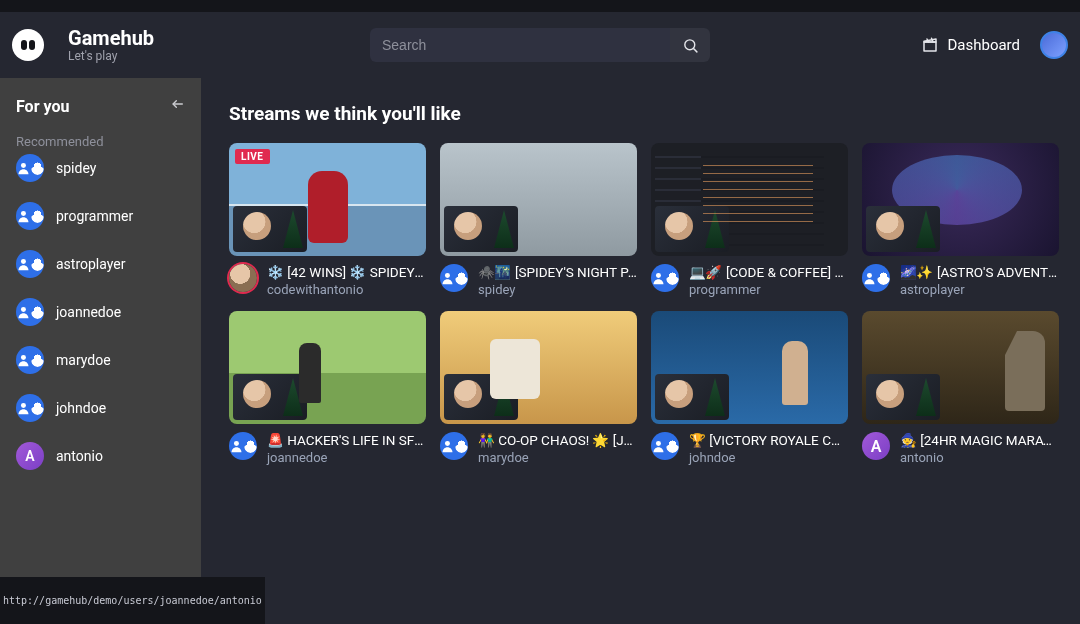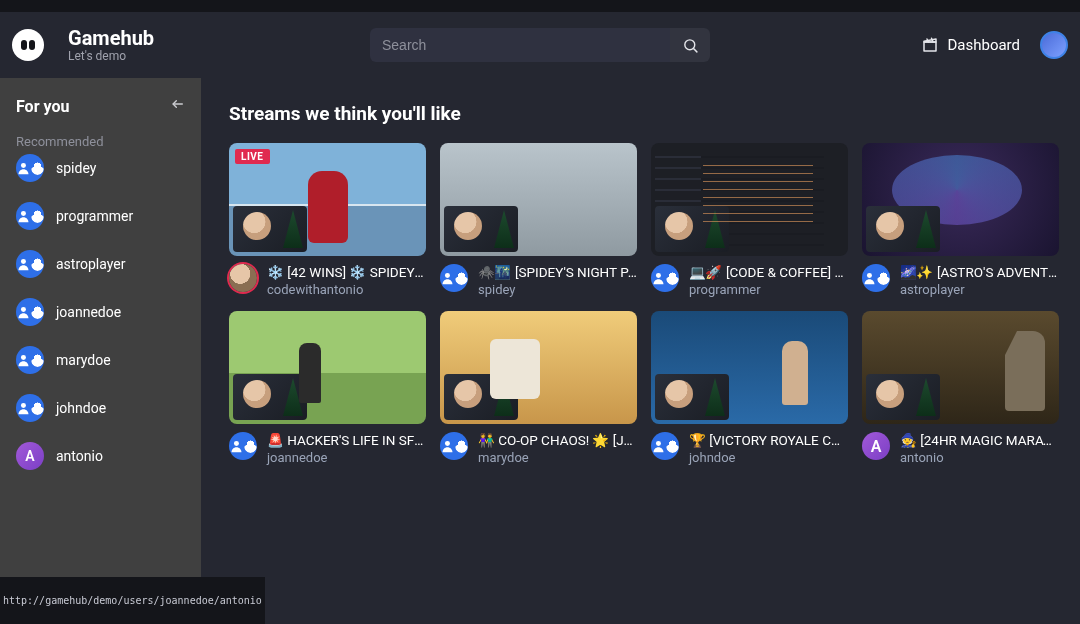--- a/index.html
+++ b/index.html
@@ -270,21 +270,21 @@
 <div class="top-band"></div>
 
 <div class="header">
   <div class="logo-wrap">
     <div class="logo-circle">
       <span class="logo-eye"></span>
         <span class="logo-eye"></span>
     </div>
     <div class="brand">
       <span class="brand-title">Gamehub</span>
-      <span class="brand-sub">Let's demo</span>
+      <span class="brand-sub">Let's play</span>
     </div>
   </div>
 
   <div class="search-wrap">
     <input class="search-input" placeholder="Search" style="">
     <button class="search-btn">
       <svg width="17" height="17" viewBox="0 0 24 24" fill="none" stroke="#e4e5ea" stroke-width="2" stroke-linecap="round">
           <circle cx="11" cy="11" r="7"></circle>
           <line x1="21" y1="21" x2="16.65" y2="16.65"></line>
         </svg>

